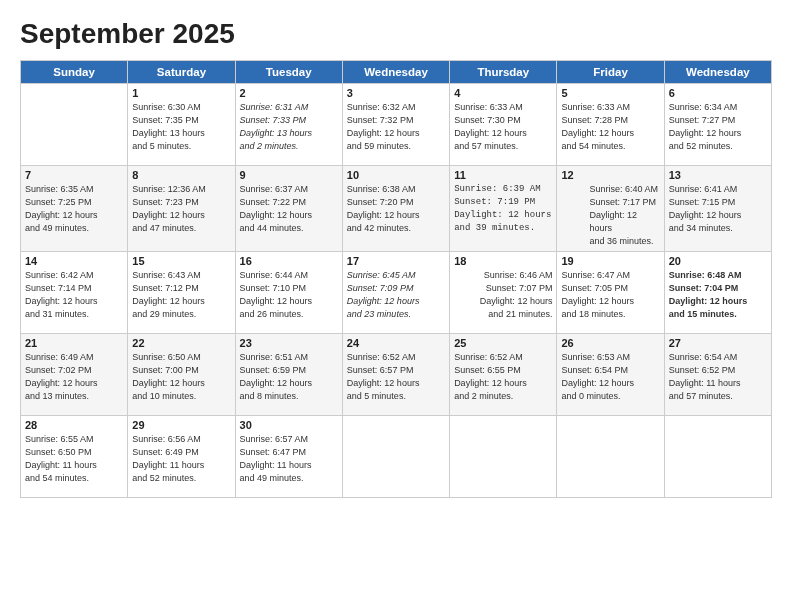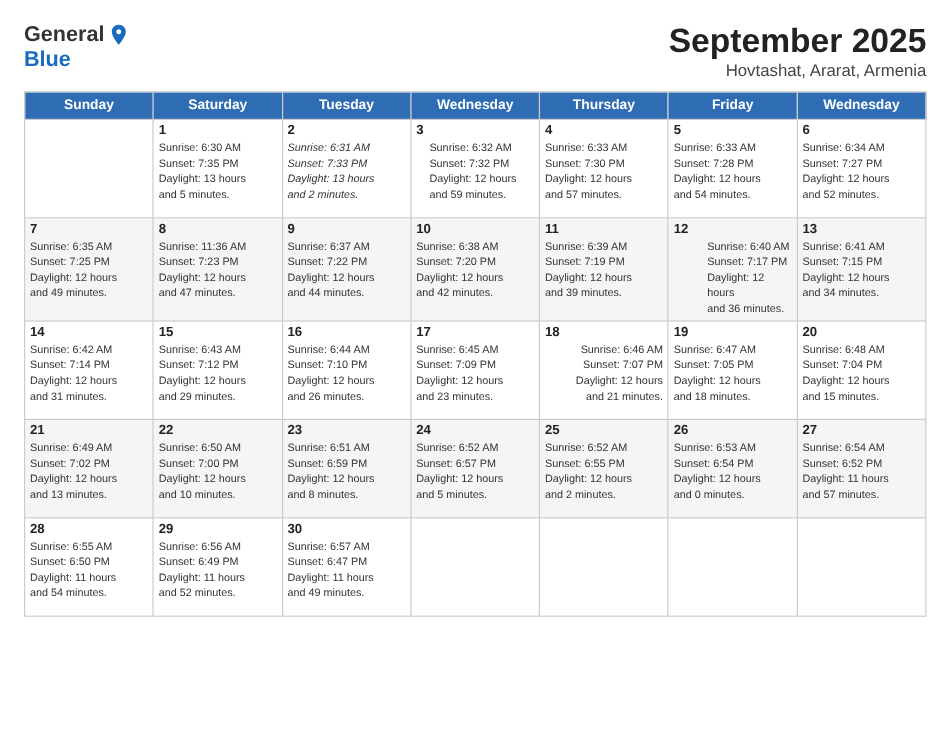--- a/index.html
+++ b/index.html
@@ -97,32 +97,22 @@
     }
     .empty-cell {
       background: #fff !important;
     }
   </style>
 </head>
 <body>
 
 <div class="page">
   <div class="header">
-    <div class="logo">
-      <div class="logo-text">
-        <span class="logo-general">General</span>
-        <svg class="logo-icon" viewBox="0 0 24 24" fill="#1a6bbf">
-          <path d="M12 2C8 2 5 5 5 9c0 5 7 13 7 13s7-8 7-13c0-4-3-7-7-7zm0 9.5c-1.4 0-2.5-1.1-2.5-2.5S10.6 6.5 12 6.5s2.5 1.1 2.5 2.5S13.4 11.5 12 11.5z"></path>
-        </svg>
-      </div>
-      <span class="logo-blue">Blue</span>
-    </div>
     <div class="title-block">
       <div class="month-title">September 2025</div>
-      <div class="location-title">Hovtashat, Ararat, Armenia</div>
     </div>
   </div>
 
   <table class="calendar">
     <thead>
       <tr>
       <th>Sunday</th>
           <th>Saturday</th>
           <th>Tuesday</th>
           <th>Wednesday</th>
@@ -143,21 +133,21 @@
           </td>
           <td>
             <div class="day-number">2</div>
             <div class="day-info" style="white-space: pre-line; font-style: italic;">Sunrise: 6:31 AM
 Sunset: 7:33 PM
 Daylight: 13 hours
 and 2 minutes.</div>
           </td>
           <td>
             <div class="day-number">3</div>
-            <div class="day-info" style="white-space: pre-line; margin-left: 11px;">Sunrise: 6:32 AM
+            <div class="day-info" style="white-space: pre-line;">Sunrise: 6:32 AM
 Sunset: 7:32 PM
 Daylight: 12 hours
 and 59 minutes.</div>
           </td>
           <td>
             <div class="day-number">4</div>
             <div class="day-info" style="white-space: pre-line;">Sunrise: 6:33 AM
 Sunset: 7:30 PM
 Daylight: 12 hours
 and 57 minutes.</div>
@@ -180,42 +170,42 @@
         <tr>
           <td>
             <div class="day-number">7</div>
             <div class="day-info" style="white-space: pre-line;">Sunrise: 6:35 AM
 Sunset: 7:25 PM
 Daylight: 12 hours
 and 49 minutes.</div>
           </td>
           <td>
             <div class="day-number">8</div>
-            <div class="day-info" style="white-space: pre-line;">Sunrise: 11:36 AM
+            <div class="day-info" style="white-space: pre-line;">Sunrise: 12:36 AM
 Sunset: 7:23 PM
 Daylight: 12 hours
 and 47 minutes.</div>
           </td>
           <td>
             <div class="day-number">9</div>
             <div class="day-info" style="white-space: pre-line;">Sunrise: 6:37 AM
 Sunset: 7:22 PM
 Daylight: 12 hours
 and 44 minutes.</div>
           </td>
           <td>
             <div class="day-number">10</div>
             <div class="day-info" style="white-space: pre-line;">Sunrise: 6:38 AM
 Sunset: 7:20 PM
 Daylight: 12 hours
 and 42 minutes.</div>
           </td>
           <td>
             <div class="day-number">11</div>
-            <div class="day-info" style="white-space: pre-line;">Sunrise: 6:39 AM
+            <div class="day-info" style="white-space: pre-line; font-family: Liberation Mono, monospace;">Sunrise: 6:39 AM
 Sunset: 7:19 PM
 Daylight: 12 hours
 and 39 minutes.</div>
           </td>
           <td>
             <div class="day-number">12</div>
             <div class="day-info" style="white-space: pre-line; margin-left: 28px;">Sunrise: 6:40 AM
 Sunset: 7:17 PM
 Daylight: 12 hours
 and 36 minutes.</div>
@@ -245,42 +235,42 @@
           </td>
           <td>
             <div class="day-number">16</div>
             <div class="day-info" style="white-space: pre-line;">Sunrise: 6:44 AM
 Sunset: 7:10 PM
 Daylight: 12 hours
 and 26 minutes.</div>
           </td>
           <td>
             <div class="day-number">17</div>
-            <div class="day-info" style="white-space: pre-line;">Sunrise: 6:45 AM
+            <div class="day-info" style="white-space: pre-line; font-style: italic;">Sunrise: 6:45 AM
 Sunset: 7:09 PM
 Daylight: 12 hours
 and 23 minutes.</div>
           </td>
           <td>
             <div class="day-number">18</div>
             <div class="day-info" style="white-space: pre-line; text-align: right;">Sunrise: 6:46 AM
 Sunset: 7:07 PM
 Daylight: 12 hours
 and 21 minutes.</div>
           </td>
           <td>
             <div class="day-number">19</div>
             <div class="day-info" style="white-space: pre-line;">Sunrise: 6:47 AM
 Sunset: 7:05 PM
 Daylight: 12 hours
 and 18 minutes.</div>
           </td>
           <td>
             <div class="day-number">20</div>
-            <div class="day-info" style="white-space: pre-line;">Sunrise: 6:48 AM
+            <div class="day-info" style="white-space: pre-line; font-weight: bold;">Sunrise: 6:48 AM
 Sunset: 7:04 PM
 Daylight: 12 hours
 and 15 minutes.</div>
           </td>
         </tr>
         <tr>
           <td>
             <div class="day-number">21</div>
             <div class="day-info" style="white-space: pre-line;">Sunrise: 6:49 AM
 Sunset: 7:02 PM

